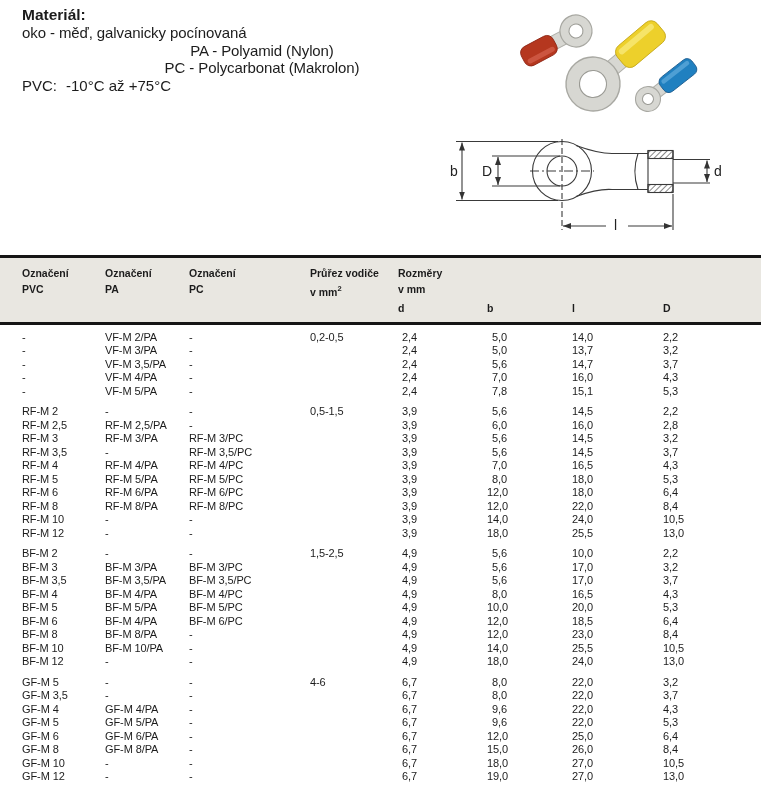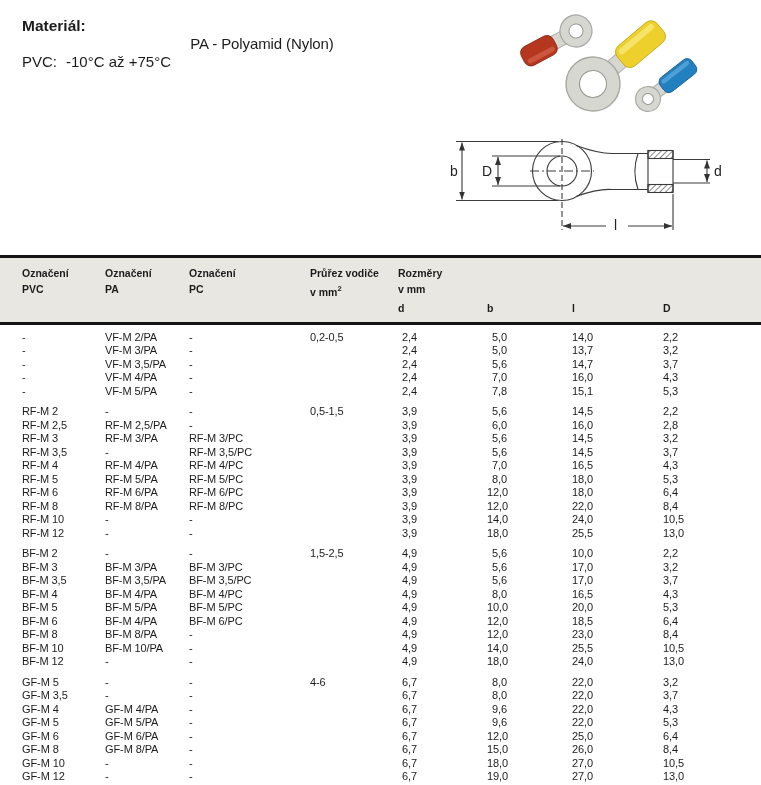--- a/index.html
+++ b/index.html
@@ -3,21 +3,21 @@
 <meta charset="utf-8">
 <style>
   * { margin:0; padding:0; box-sizing:border-box; }
   html,body { background:#fff; }
   body {
     width:761px; height:785px; overflow:hidden; position:relative;
     font-family:"Liberation Sans", sans-serif; color:#1c1c1c;
   }
   
   .top { position:relative; height:255px; }
-  .material { position:absolute; left:22px; top:17px; width:430px; font-size:15px; }
+  .material { position:absolute; left:22px; top:6px; width:430px; font-size:15px; }
   .blk-title { font-weight:700; font-size:15.5px; line-height:18px; }
   .mline { line-height:17.5px; letter-spacing:-0.1px; }
   .mline.indent { padding-left:50px;text-align:center; }
   .temp-title { margin-top:15px; }
   .temp-row { line-height:18px; }
   .temp-row .tlabel { display:inline-block; width:44px; }
   .photo { position:absolute; left:500px; top:2px; width:256px; height:122px; }
   .drawing { position:absolute; left:448px; top:126px; width:312px; height:112px; }
   svg text { font-family:"Liberation Sans", sans-serif; font-size:14px; fill:#222; }
   
@@ -40,21 +40,23 @@
   .trow .c7 { padding-right:73px; }
   .trow .c8 { padding-right:62px; }
 </style>
 </head>
 <body>
 
 <div class="top">
 
   <div class="material">
     <div class="blk-title">Materiál:</div>
+    <div class="mline">oko - měď, galvanicky pocínovaná</div>
     <div class="mline indent">PA - Polyamid (Nylon)</div>
+    <div class="mline indent">PC - Polycarbonat (Makrolon)</div>
 
     <div class="temp-row">
       <span class="tlabel">PVC:</span><span>-10°C až +75°C</span>
     </div>
   </div>
 
   <div class="photo">
     <svg width="256" height="122" viewBox="0 0 256 122">
 
       <g transform="translate(76,29) rotate(152)">

